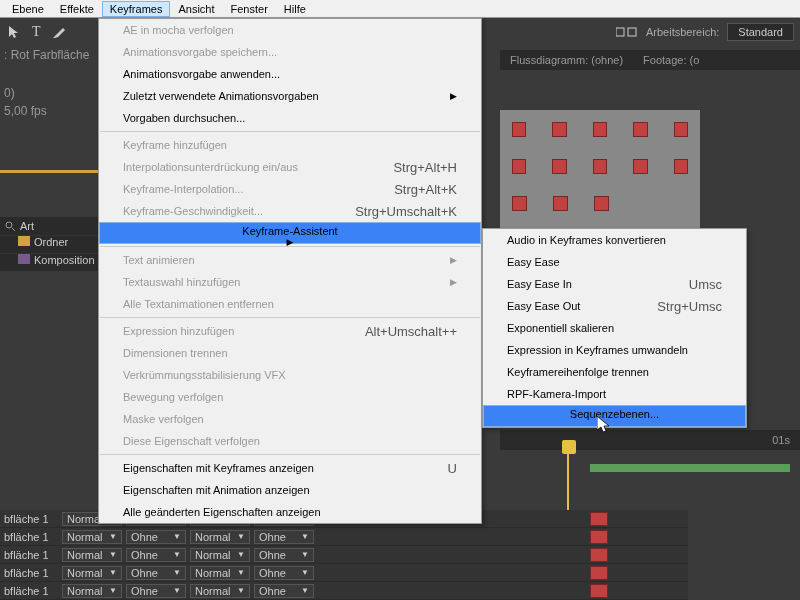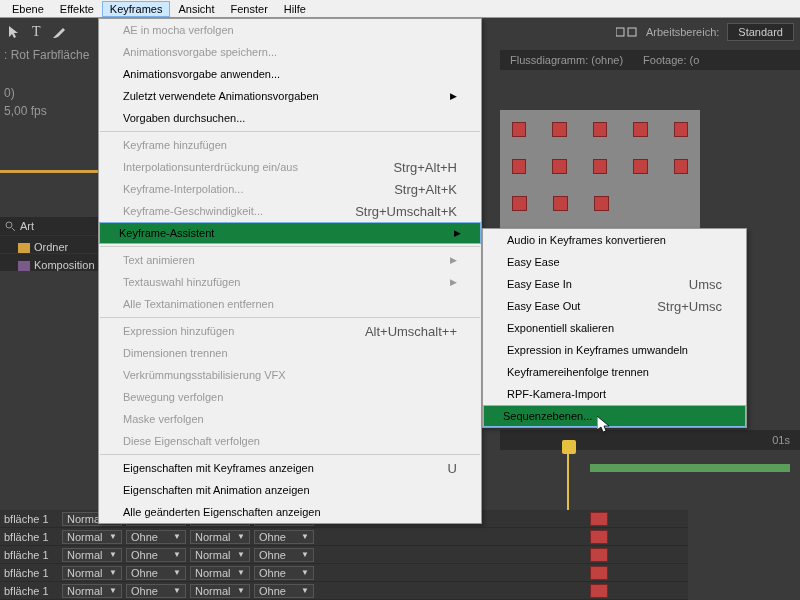--- a/index.html
+++ b/index.html
@@ -13,21 +13,21 @@
   .tool-icon { width: 16px; height: 16px; color: #ccc; }
   .toolbar-right { position: absolute; right: 6px; display: flex; align-items: center; gap: 8px; }
   .workspace-label { color: #aaa; }
   .workspace-val { background: #2a2a2a; padding: 2px 10px; border: 1px solid #555; }
   
   .panel-tabs { position: absolute; top: 50px; right: 0; width: 300px; background: #2a2a2a; height: 20px; display: flex; align-items: center; padding-left: 10px; gap: 20px; color: #999; }
   
   .left-panel { position: absolute; left: 0; top: 46px; width: 100px; }
   .project-info { color: #999; font-size: 12px; padding: 2px 4px; }
   .proj-header { background: #2a2a2a; display: flex; align-items: center; height: 18px; padding: 0 4px; margin-top: 44px; }
-  .proj-row { background: #2a2a2a; display: flex; align-items: flex-end; height: 18px; padding: 0 4px 0 18px; border-top: 1px solid #333; }
+  .proj-row { background: #2a2a2a; display: flex; align-items: flex-start; height: 18px; padding: 0 4px 0 18px; border-top: 1px solid #333; }
   .folder-icon { width: 12px; height: 10px; background: #d4a040; margin-right: 4px; }
   .comp-icon { width: 12px; height: 10px; background: #7a5a8a; margin-right: 4px; }
   .yellow-bar { height: 3px; background: #d4a040; }
   
   .grid-area { position: absolute; left: 500px; top: 110px; width: 200px; height: 120px; background: #888; padding: 12px; }
   .grid-row { display: flex; gap: 26px; margin-bottom: 22px; }
   .grid-sq { width: 15px; height: 15px; background: #c14040; border: 1px solid #7a2525; }
   
   .timeline-area { position: absolute; left: 0; bottom: 0; width: 688px; background: #84cc16; }
   .layer-row { display: flex; align-items: center; height: 18px; background: #333; border-bottom: 1px solid #2a2a2a; }
@@ -38,21 +38,21 @@
   
   .time-ruler { position: absolute; left: 500px; top: 430px; height: 20px; width: 300px; background: #2a2a2a; display: flex; align-items: center; justify-content: flex-end; padding-right: 10px; color: #999; }
   .cti { position: absolute; left: 562px; top: 440px; width: 14px; height: 14px; background: #e6c040; border-radius: 2px; }
   .cti::after { content: ''; position: absolute; left: 5px; top: 14px; width: 2px; height: 120px; background: #e6c040; }
   .slider-track { position: absolute; left: 590px; top: 464px; width: 200px; height: 8px; background: #5a9e5a; }
   
   .dropdown-menu { position: absolute; background: #f0f0f0; border: 1px solid #999; box-shadow: 2px 2px 4px rgba(0,0,0,0.3); color: #000; z-index: 100; }
   .dropdown-menu.main { left: 98px; top: 18px; width: 384px; }
   .dropdown-menu.sub { left: 482px; top: 228px; width: 265px; }
   .menu-item { display: flex; align-items: center; justify-content: space-between; padding: 3px 24px; height: 22px; }
-  .menu-item.hover { background: #15803d; border: 1px solid #7eb4ea; padding: 2px 19px; }
+  .menu-item.hover { background: #3b82f6; border: 1px solid #7eb4ea; padding: 2px 19px; flex-direction: column; }
   .menu-item.disabled { color: #999; }
   .menu-sep { height: 1px; background: #ccc; margin: 2px 1px; }
   .menu-arrow { font-size: 9px; }
   .shortcut { color: #555; font-size: 13px; }
   
   .cursor { position: absolute; left: 597px; top: 416px; z-index: 200; pointer-events: none; }
 </style>
 </head>
 <body>
 

